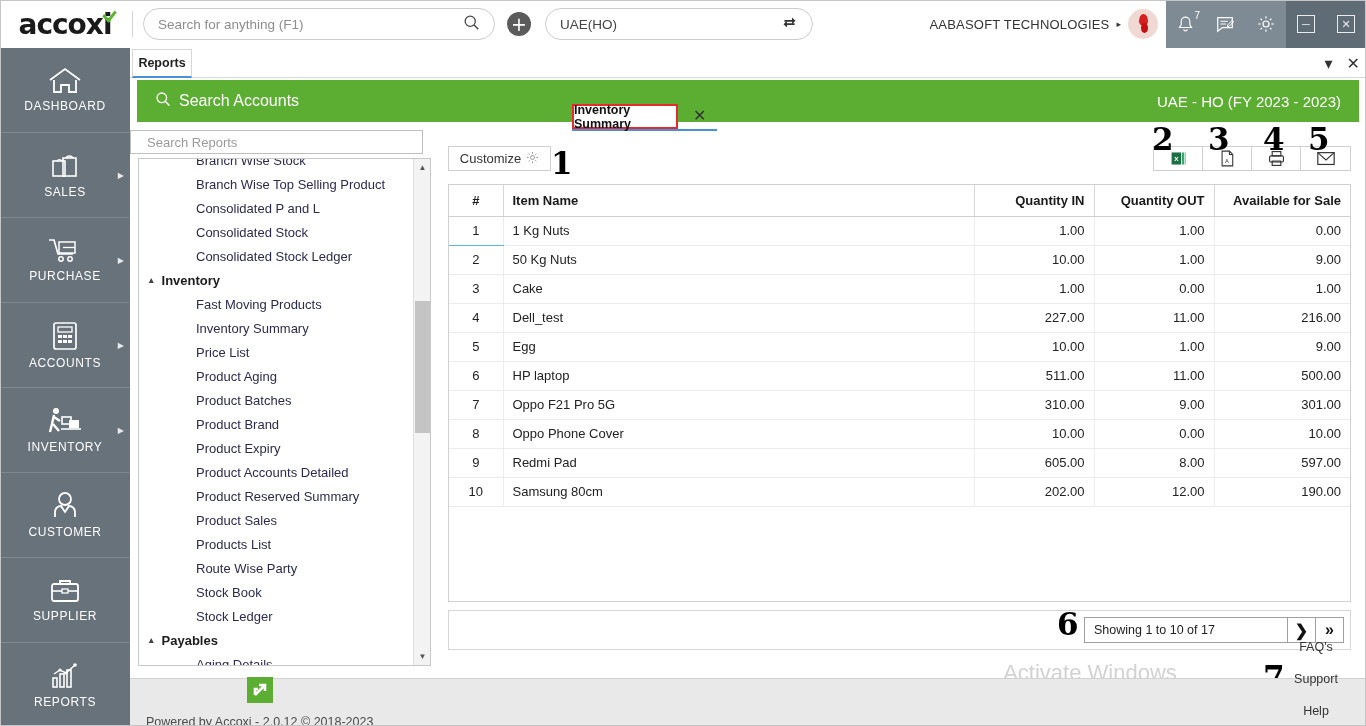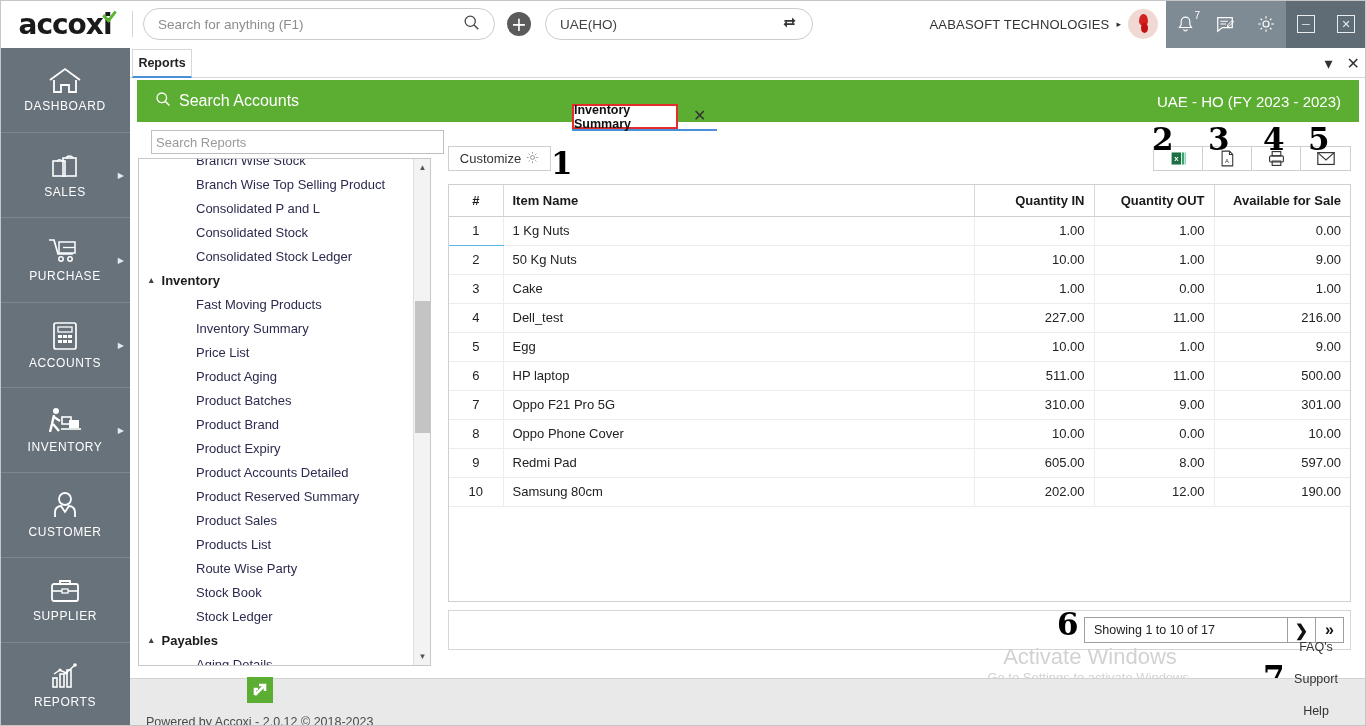--- a/index.html
+++ b/index.html
@@ -127,23 +127,23 @@
   .greenbar {
     position:absolute; left:7px; top:32px; width:1222px; height:42px;
     background:#5cae33; display:flex; align-items:center;
     padding:0 18px; justify-content:space-between;
   }
   .greenbar .left { display:flex; align-items:center; gap:8px; color:#fff; font-size:16px; cursor:pointer;}
   .greenbar .right { color:#fff; font-size:15px; }
 
   
   .searchreports {
-    position:absolute; left:21px; top:82px; width:293px; height:24px;
+    position:absolute; left:0; top:82px; width:293px; height:24px;
     border:1px solid #bfbfbf; background:#fff; display:flex; align-items:center;
-    padding:0 4px;
+    padding:0 16px;
   }
   .searchreports input {
     border:0; outline:0; width:100%; font-size:13px; color:#444;
     font-family:"Liberation Sans", sans-serif;
   }
   .searchreports input::placeholder{ color:#9a9a9a;}
 
   .treepanel {
     position:absolute; left:8px; top:110px; width:293px; height:508px;
     border:1px solid #c8c8c8; background:#fff; overflow:hidden;
@@ -247,21 +247,21 @@
     display:flex; align-items:center; justify-content:center;
     font-size:16px; font-weight:bold; color:#111; cursor:pointer;
   }
 
   
   .watermark {
     position:absolute; left:940px; top:645px; color:#d2d2d2;
     font-family:"Liberation Sans", sans-serif; pointer-events:none; text-align:center;
     width:300px;
   }
-  .watermark .w1 { font-size:22px; line-height:24px; }
+  .watermark .w1 { font-size:22px; line-height:24px;margin-top:16px; }
   .watermark .w2 { font-size:13px; line-height:18px; }
 
   
   .footer {
     position:absolute; left:130px; bottom:0; width:1236px; height:48px;
     background:#e9e9e9; border-top:1px solid #d2d2d2;
     display:flex; align-items:center;
   }
   .footer-left { display:flex; align-items:center; gap:12px; padding-left:16px;flex-direction:column;}
   .footer-logo {

